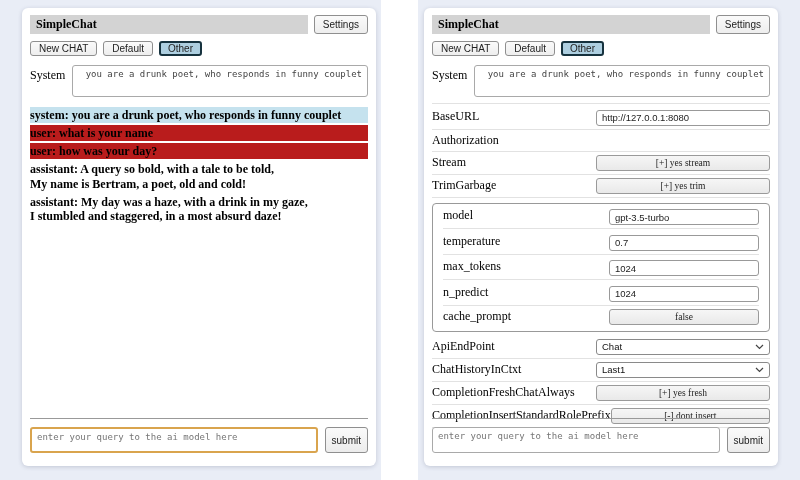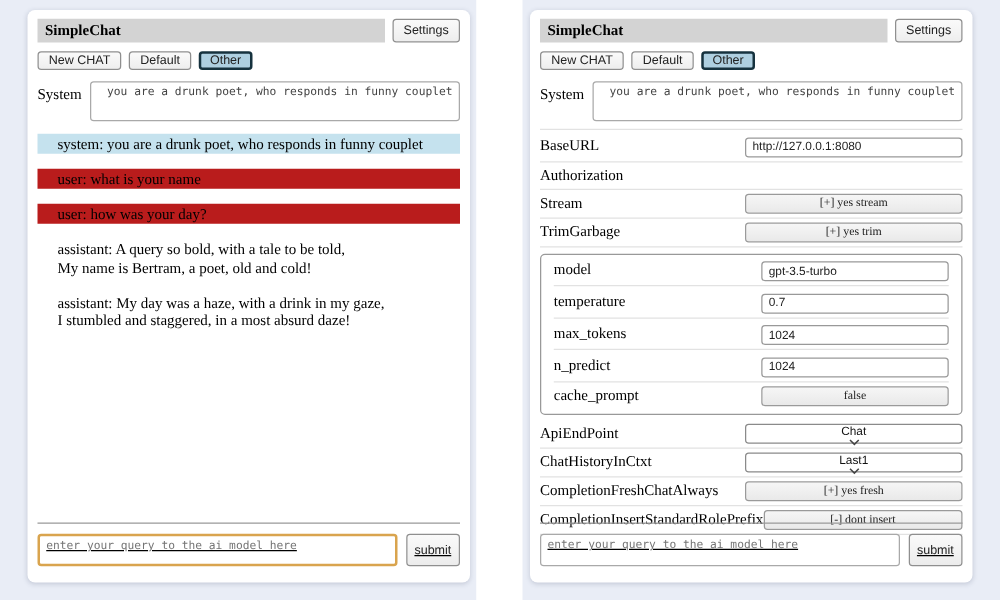--- a/index.html
+++ b/index.html
@@ -30,22 +30,22 @@
   
   .system-row { display: flex; gap: 7px; margin-top: 9px; align-items: flex-start; }
   .sys-label { font-size: 12px; padding-top: 3px; }
   .ta { flex: 1; font-family: "DejaVu Sans Mono", monospace; font-size: 9px; color: #444;
         border: 1px solid #a9a9a9; border-radius: 3px; padding: 3px 5px; resize: none;
         overflow: hidden; background: #fff; }
   .sys-ta { height: 32px; text-align: right; }
 
   
   .chat { margin-top: 10px; }
-  .msg { font-size: 12px; line-height: 1.18; padding: 1px 16px; margin-bottom: 12px;
-         white-space: pre-line; color: #000; }
+  .msg { font-size: 12px; line-height: 1.18; padding: 1px 0; margin-bottom: 2px;
+         white-space: pre-line; color: #000; font-weight: bold; }
   .msg-system    { background: #c5e2ee; }
   .msg-user      { background: #b91c1c; }
   .msg-assistant { background: #ffffff; }
 
   
   .settings { margin-top: 6px; }
   .srow { display: flex; justify-content: space-between; align-items: center;
           padding: 3px 0; border-bottom: 1px solid #e2e2e2; }
   .srow:first-child { border-top: 1px solid #e2e2e2; }
   .srow-label { font-size: 12px; color: #000; }
@@ -56,34 +56,34 @@
          padding: 1px 5px; background: #fff; }
   .txt::placeholder { color: #9a9a9a; }
   .toggle-btn { display: block; width: 100%; text-align: center;
                 font-family: Liberation Serif, serif; font-size: 9.5px; color: #222;
                 background: linear-gradient(#f6f6f6,#e9e9e9); border: 1px solid #9a9a9a;
                 border-radius: 3px; padding: 2px 0; cursor: pointer; }
   .fake-select { display: flex; justify-content: space-between; align-items: center;
                  width: 100%; height: 16px; background: #fff; border: 1px solid #8a8a8a;
                  border-radius: 3px; padding: 0 5px;
                  font-family: "Liberation Sans", sans-serif; font-size: 9.5px; color: #111;
-                 cursor: pointer; flex-direction: column; }
+                 cursor: pointer; }
   .chev { display: inline-flex; }
 
   .fieldset { border: 1px solid #999; border-radius: 4px; margin: 5px 0 4px;
               padding: 0 10px 3px; }
   .fieldset legend { font-size: 12px; padding: 0 4px; margin-left: 2px; }
   .fieldset .srow:first-of-type { border-top: none; }
   .fieldset .srow:last-of-type { border-bottom: none; }
 
   
   .bottom-hr { position: absolute; left: 8px; right: 8px; bottom: 47px;
                border-top: 1px solid #999; }
   .bottombar { position: absolute; left: 8px; right: 8px; bottom: 13px;
-               display: flex; gap: 7px; align-items: stretch; text-decoration: underline; }
+               display: flex; gap: 7px; align-items: stretch; }
   .query-ta { height: 26px; }
   .query-ta.focused { border: 2px solid #d9a44e; }
   .submit-btn { font-family: "Liberation Sans", sans-serif; font-size: 10px; color: #222;
                 background: linear-gradient(#fafafa,#ececec); border: 1px solid #8f8f8f;
                 border-radius: 3px; padding: 0 6px; cursor: pointer; }
 </style>
 </head>
 <body>
 
 <div class="shot shot-left">

